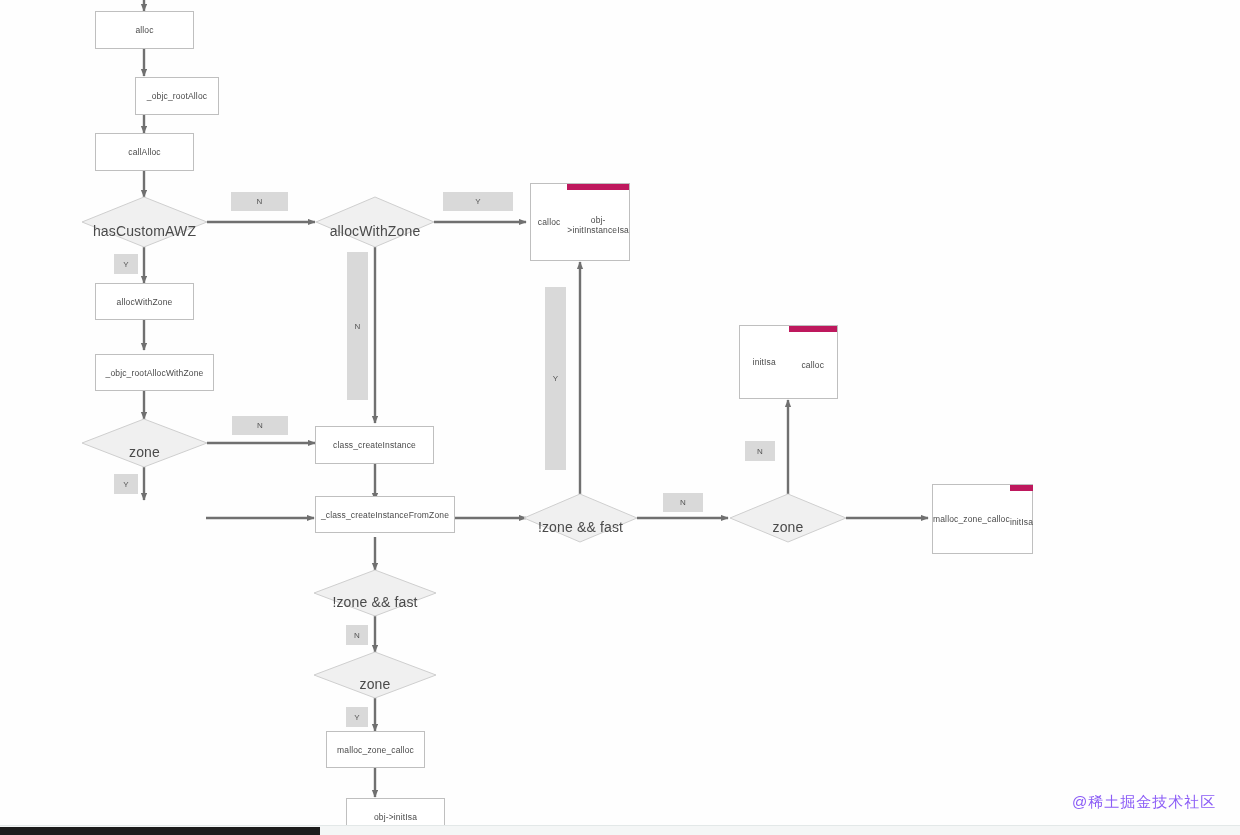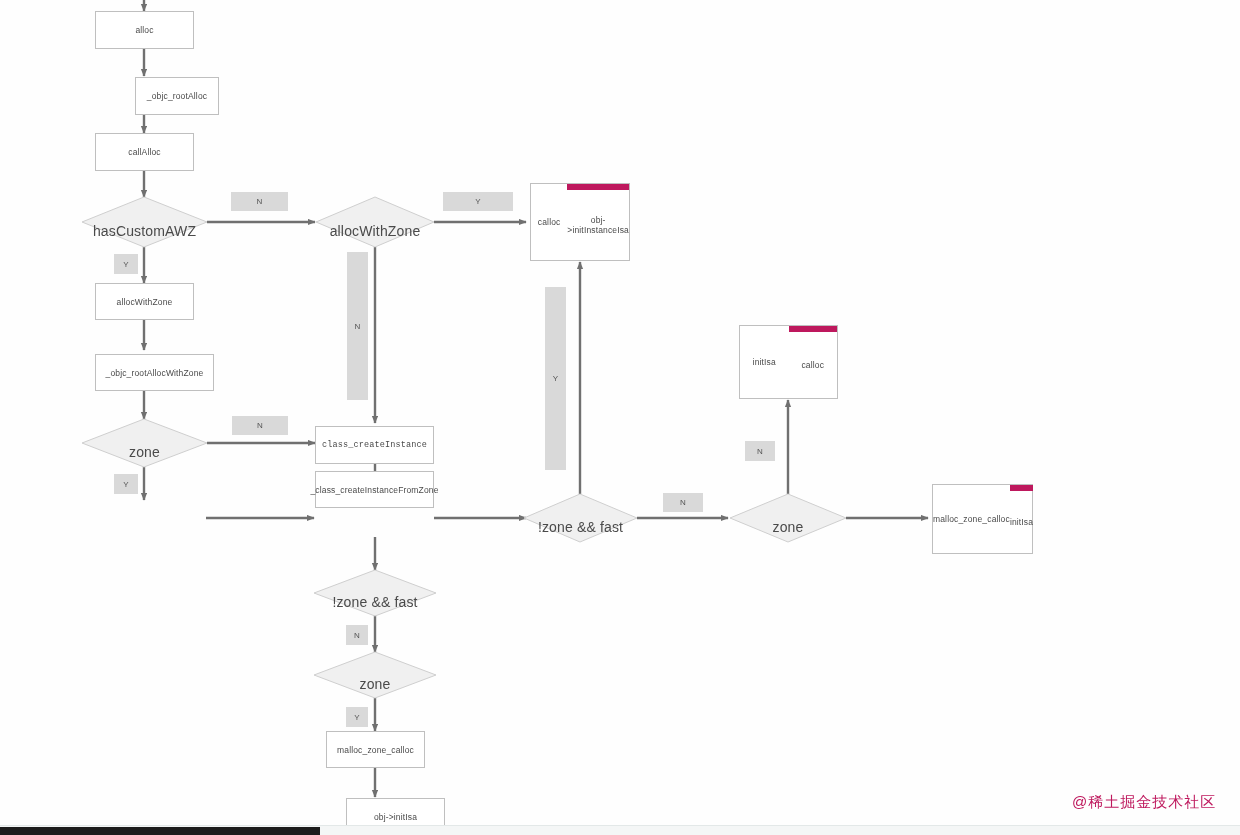--- a/index.html
+++ b/index.html
@@ -86,21 +86,21 @@
     display: flex;
     align-items: center;
     justify-content: center;
     font-size: 8px;
     color: #555555;
     z-index: 4;
   }
   .watermark {
     position: absolute;
     font-size: 15px;
-    color: #be185d;
+    color: #8b5cf6;
     letter-spacing: 1px;
     z-index: 5;
     white-space: nowrap;
   }
   #scrollbar-track {
     position: absolute;
     left: 0;
     bottom: 0;
     width: 1240px;
     height: 9px;
@@ -203,25 +203,25 @@
 
   <div class="node proc" style="left:95px; top:283px; width:99px; height:37px;">
     <span>allocWithZone</span>
   </div>
 
   <div class="node proc" style="left:95px; top:354px; width:119px; height:37px;">
     <span>_objc_rootAllocWithZone</span>
   </div>
 
 
-  <div class="node proc" style="left:315px; top:426px; width:119px; height:38px;font-family:Liberation Mono, monospace;">
+  <div class="node proc" style="left:315px; top:426px; width:119px; height:38px;">
     <span>class_createInstance</span>
   </div>
 
-  <div class="node proc" style="left:315px; top:471px; width:119px; height:37px;">
+  <div class="node proc" style="left:315px; top:496px; width:140px; height:37px;">
     <span>_class_createInstanceFromZone</span>
   </div>
 
   <div class="node proc" style="left:326px; top:731px; width:99px; height:37px;">
     <span>malloc_zone_calloc</span>
   </div>
 
   <div class="node proc" style="left:326px; top:798px; width:99px; height:37px;margin-left:20px;">
     <span>obj-&gt;initIsa</span>
   </div>

